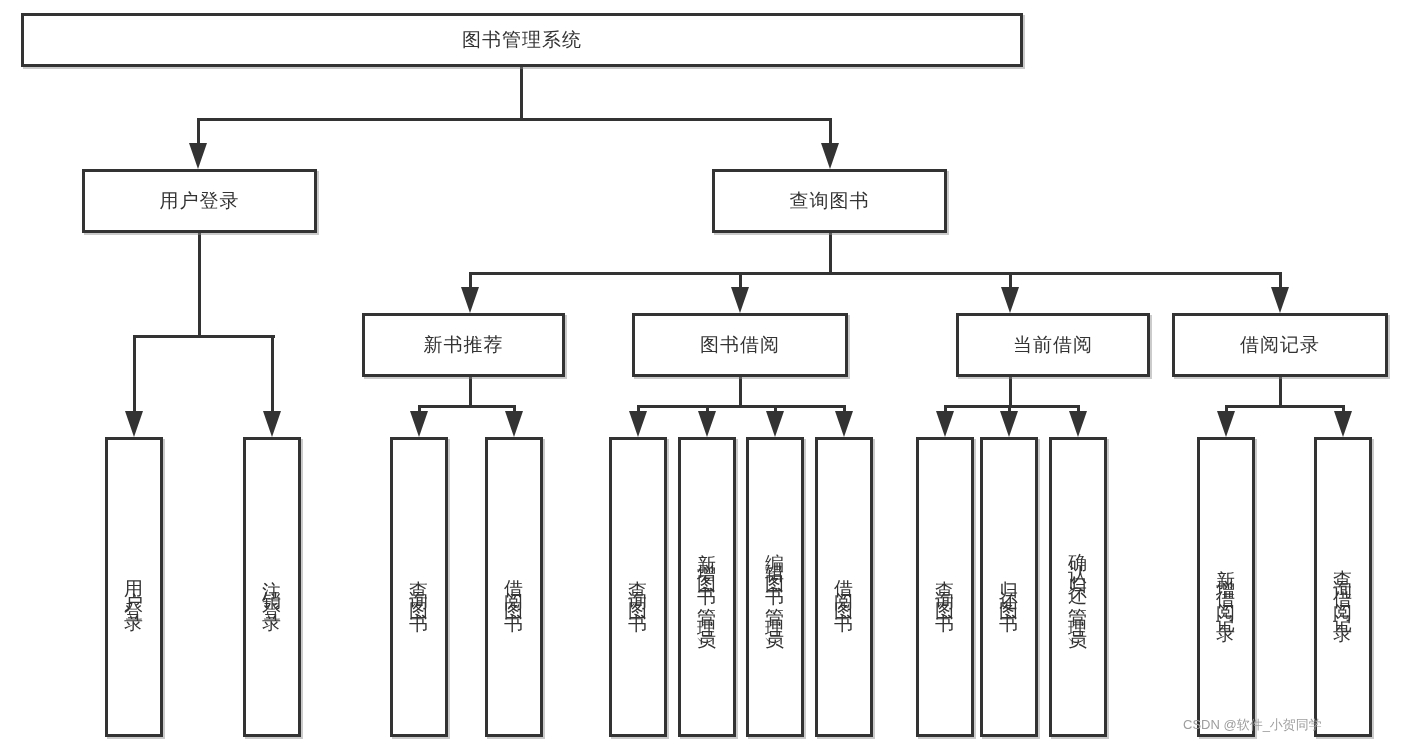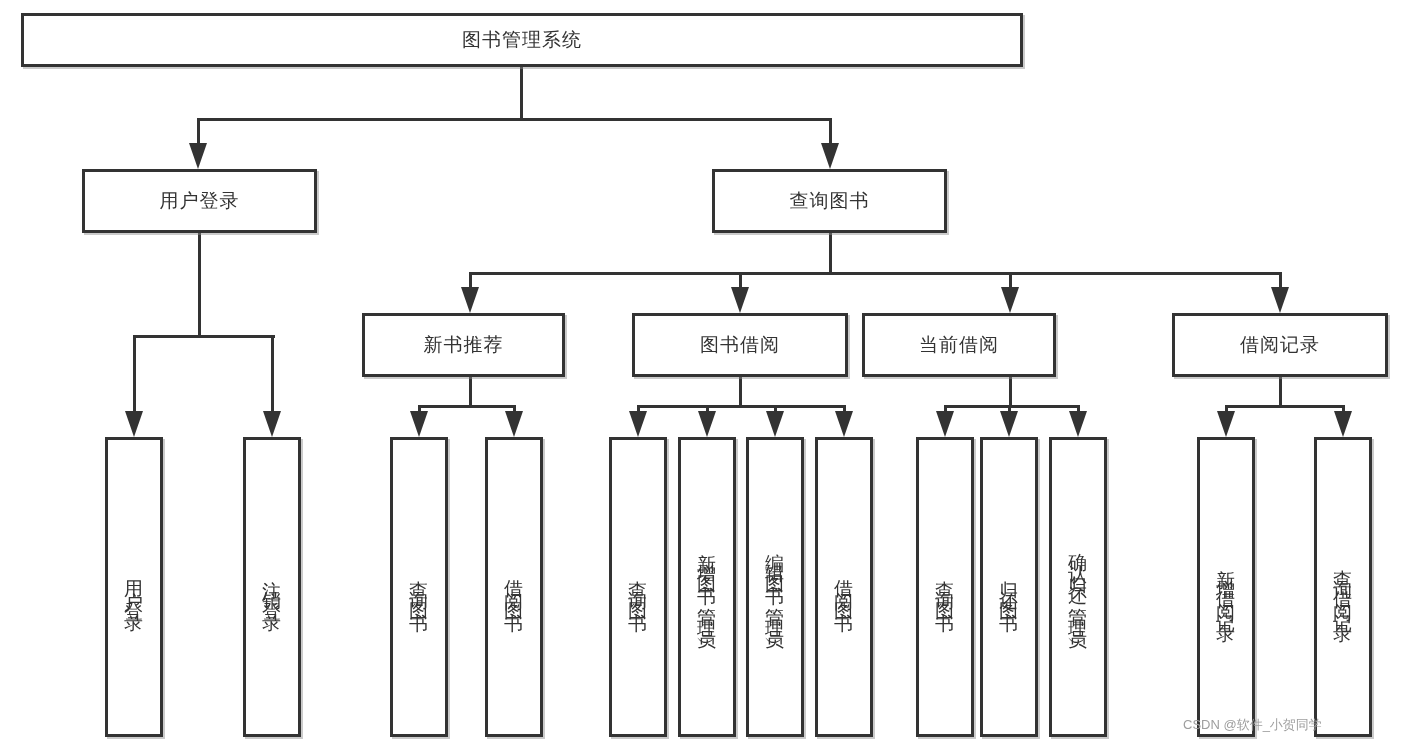--- a/index.html
+++ b/index.html
@@ -108,21 +108,21 @@
   <div class="arr" style="left:461px; top:287px;"></div>
   <div class="v" style="left:739px; top:272px; height:17px;"></div>
   <div class="arr" style="left:731px; top:287px;"></div>
   <div class="v" style="left:1009px; top:272px; height:17px;"></div>
   <div class="arr" style="left:1001px; top:287px;"></div>
   <div class="v" style="left:1279px; top:272px; height:17px;"></div>
   <div class="arr" style="left:1271px; top:287px;"></div>
 
   <div class="hbox" style="left:362px; top:313px; width:203px; height:64px;">新书推荐</div>
   <div class="hbox" style="left:632px; top:313px; width:216px; height:64px;">图书借阅</div>
-  <div class="hbox" style="left:862px; top:313px; width:194px; height:64px;">当前借阅</div>
+  <div class="hbox" style="left:956px; top:313px; width:194px; height:64px;">当前借阅</div>
   <div class="hbox" style="left:1172px; top:313px; width:216px; height:64px;">借阅记录</div>
 
   <div class="v" style="left:469px; top:377px; height:28px;"></div>
   <div class="h" style="left:418px; top:405px; width:98px;"></div>
   <div class="v" style="left:418px; top:405px; height:8px;"></div>
   <div class="arr" style="left:410px; top:411px;"></div>
   <div class="v" style="left:513px; top:405px; height:8px;"></div>
   <div class="arr" style="left:505px; top:411px;"></div>
 
   <div class="v" style="left:739px; top:377px; height:28px;"></div>

